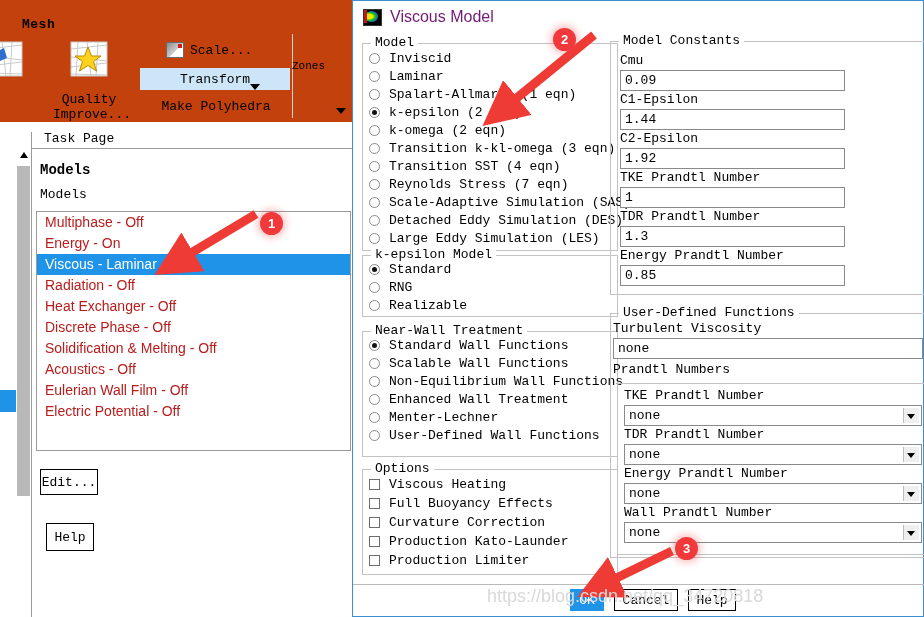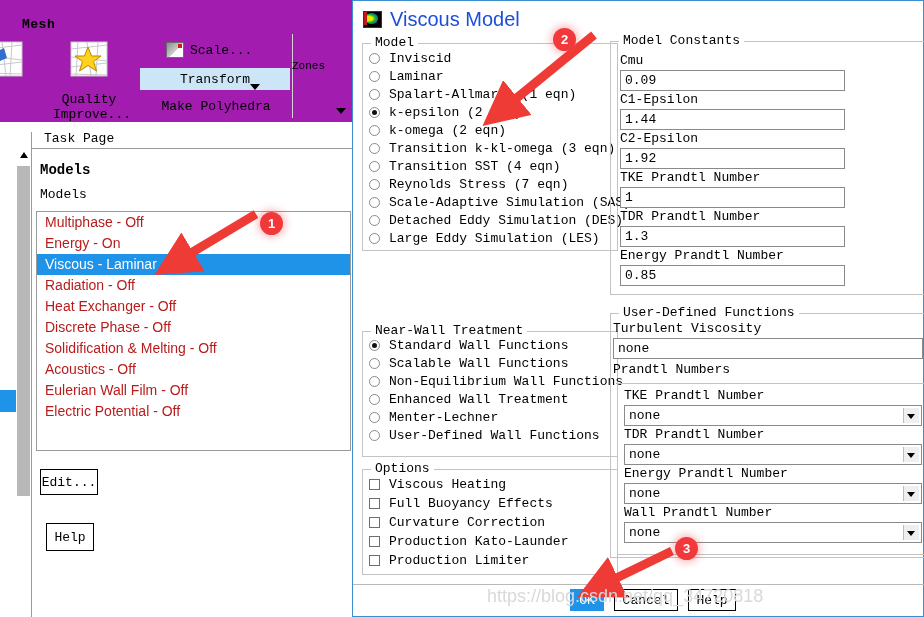--- a/index.html
+++ b/index.html
@@ -6,21 +6,21 @@
   body{
     width:924px;height:617px;overflow:hidden;position:relative;
     background:#ffffff;
     font-family:"Liberation Mono","DejaVu Sans Mono",monospace;
     font-size:13px;color:#000;
     -webkit-font-smoothing:antialiased;
   }
   .abs{position:absolute;}
 
   
-  #ribbon{left:0;top:0;width:352px;height:122px;background:#a21caf;}
+  #ribbon{left:0;top:0;width:352px;height:122px;background:#c2410c;}
   #ribbon-sep-v{left:292px;top:34px;width:1px;height:84px;background:#d4d4d4;}
   #ribbon-title{left:22px;top:17px;font-weight:bold;font-size:13px;letter-spacing:.5px;}
   .mesh-glyph{width:44px;height:40px;}
 
   #grp-check{left:-20px;top:40px;width:56px;}
   #grp-quality{left:52px;top:40px;width:72px;text-align:center;}
   #quality-cap{position:absolute;left:54px;top:92px;width:70px;text-align:center;font-size:13px;}
   #improve-cap{position:absolute;left:42px;top:107px;width:100px;text-align:center;font-size:13px;}
   #scale-btn{position:absolute;left:146px;top:42px;display:flex;align-items:center;gap:6px;margin-left:20px;}
   #scale-ico{width:16px;height:14px;background:linear-gradient(135deg,#8b8b8b 0%,#cfcfcf 55%,#fff 56%,#fff 100%);
@@ -61,21 +61,21 @@
 
   
   #dialog{left:352px;top:0;width:572px;height:617px;background:#fff;
           border:1px solid #3b8ed0;box-sizing:border-box;}
   #dlg-title{position:absolute;left:10px;top:7px;display:flex;align-items:center;gap:8px;}
   #dlg-ico{width:17px;height:15px;border:1px solid #333;position:relative;overflow:hidden;background:#000;}
   #dlg-ico i{position:absolute;display:block;}
   #dlg-ico .b1{left:1px;top:1px;width:13px;height:11px;border-radius:50%/50%;
      background:radial-gradient(ellipse at 30% 50%,#e8e800 0%,#e8e800 30%,#18c018 48%,#1060d8 75%,#d02020 100%);}
   #dlg-ico .b2{left:0;top:0;width:3px;height:13px;background:#c01818;}
-  #dlg-title-txt{font-family:"Liberation Sans","DejaVu Sans",sans-serif;font-size:20px;color:#1d4ed8;}
+  #dlg-title-txt{font-family:"Liberation Sans","DejaVu Sans",sans-serif;font-size:16px;color:#701a75;}
 
   .gbox{position:absolute;border:1px solid #c3c3c3;box-sizing:border-box;}
   .glabel{position:absolute;background:#fff;padding:0 4px;font-size:13px;top:-9px;left:8px;white-space:nowrap;}
 
   .radio{position:relative;height:18px;line-height:18px;padding-left:22px;font-size:13px;white-space:nowrap;}
   .radio:before{content:"";position:absolute;left:2px;top:3px;width:11px;height:11px;border:1px solid #8a8a8a;
                 border-radius:50%;background:#fff;box-sizing:border-box;}
   .radio.on:after{content:"";position:absolute;left:5px;top:6px;width:5px;height:5px;border-radius:50%;background:#111;}
   .chk{position:relative;height:19px;line-height:19px;padding-left:22px;font-size:13px;white-space:nowrap;}
   .chk:before{content:"";position:absolute;left:2px;top:4px;width:11px;height:11px;border:1px solid #6e6e6e;
@@ -213,20 +213,28 @@
       <div class="radio">k-omega (2 eqn)</div>
       <div class="radio">Transition k-kl-omega (3 eqn)</div>
       <div class="radio">Transition SST (4 eqn)</div>
       <div class="radio">Reynolds Stress (7 eqn)</div>
       <div class="radio">Scale-Adaptive Simulation (SAS)</div>
       <div class="radio">Detached Eddy Simulation (DES)</div>
       <div class="radio">Large Eddy Simulation (LES)</div>
     </div>
   </div>
 
+  <div class="gbox" id="g-ke">
+    <span class="glabel">k-epsilon Model</span>
+    <div style="position:absolute;left:4px;top:5px;">
+      <div class="radio on">Standard</div>
+      <div class="radio">RNG</div>
+      <div class="radio">Realizable</div>
+    </div>
+  </div>
 
   <div class="gbox" id="g-nw">
     <span class="glabel">Near-Wall Treatment</span>
     <div style="position:absolute;left:4px;top:5px;">
       <div class="radio on">Standard Wall Functions</div>
       <div class="radio">Scalable Wall Functions</div>
       <div class="radio">Non-Equilibrium Wall Functions</div>
       <div class="radio">Enhanced Wall Treatment</div>
       <div class="radio">Menter-Lechner</div>
       <div class="radio">User-Defined Wall Functions</div>

